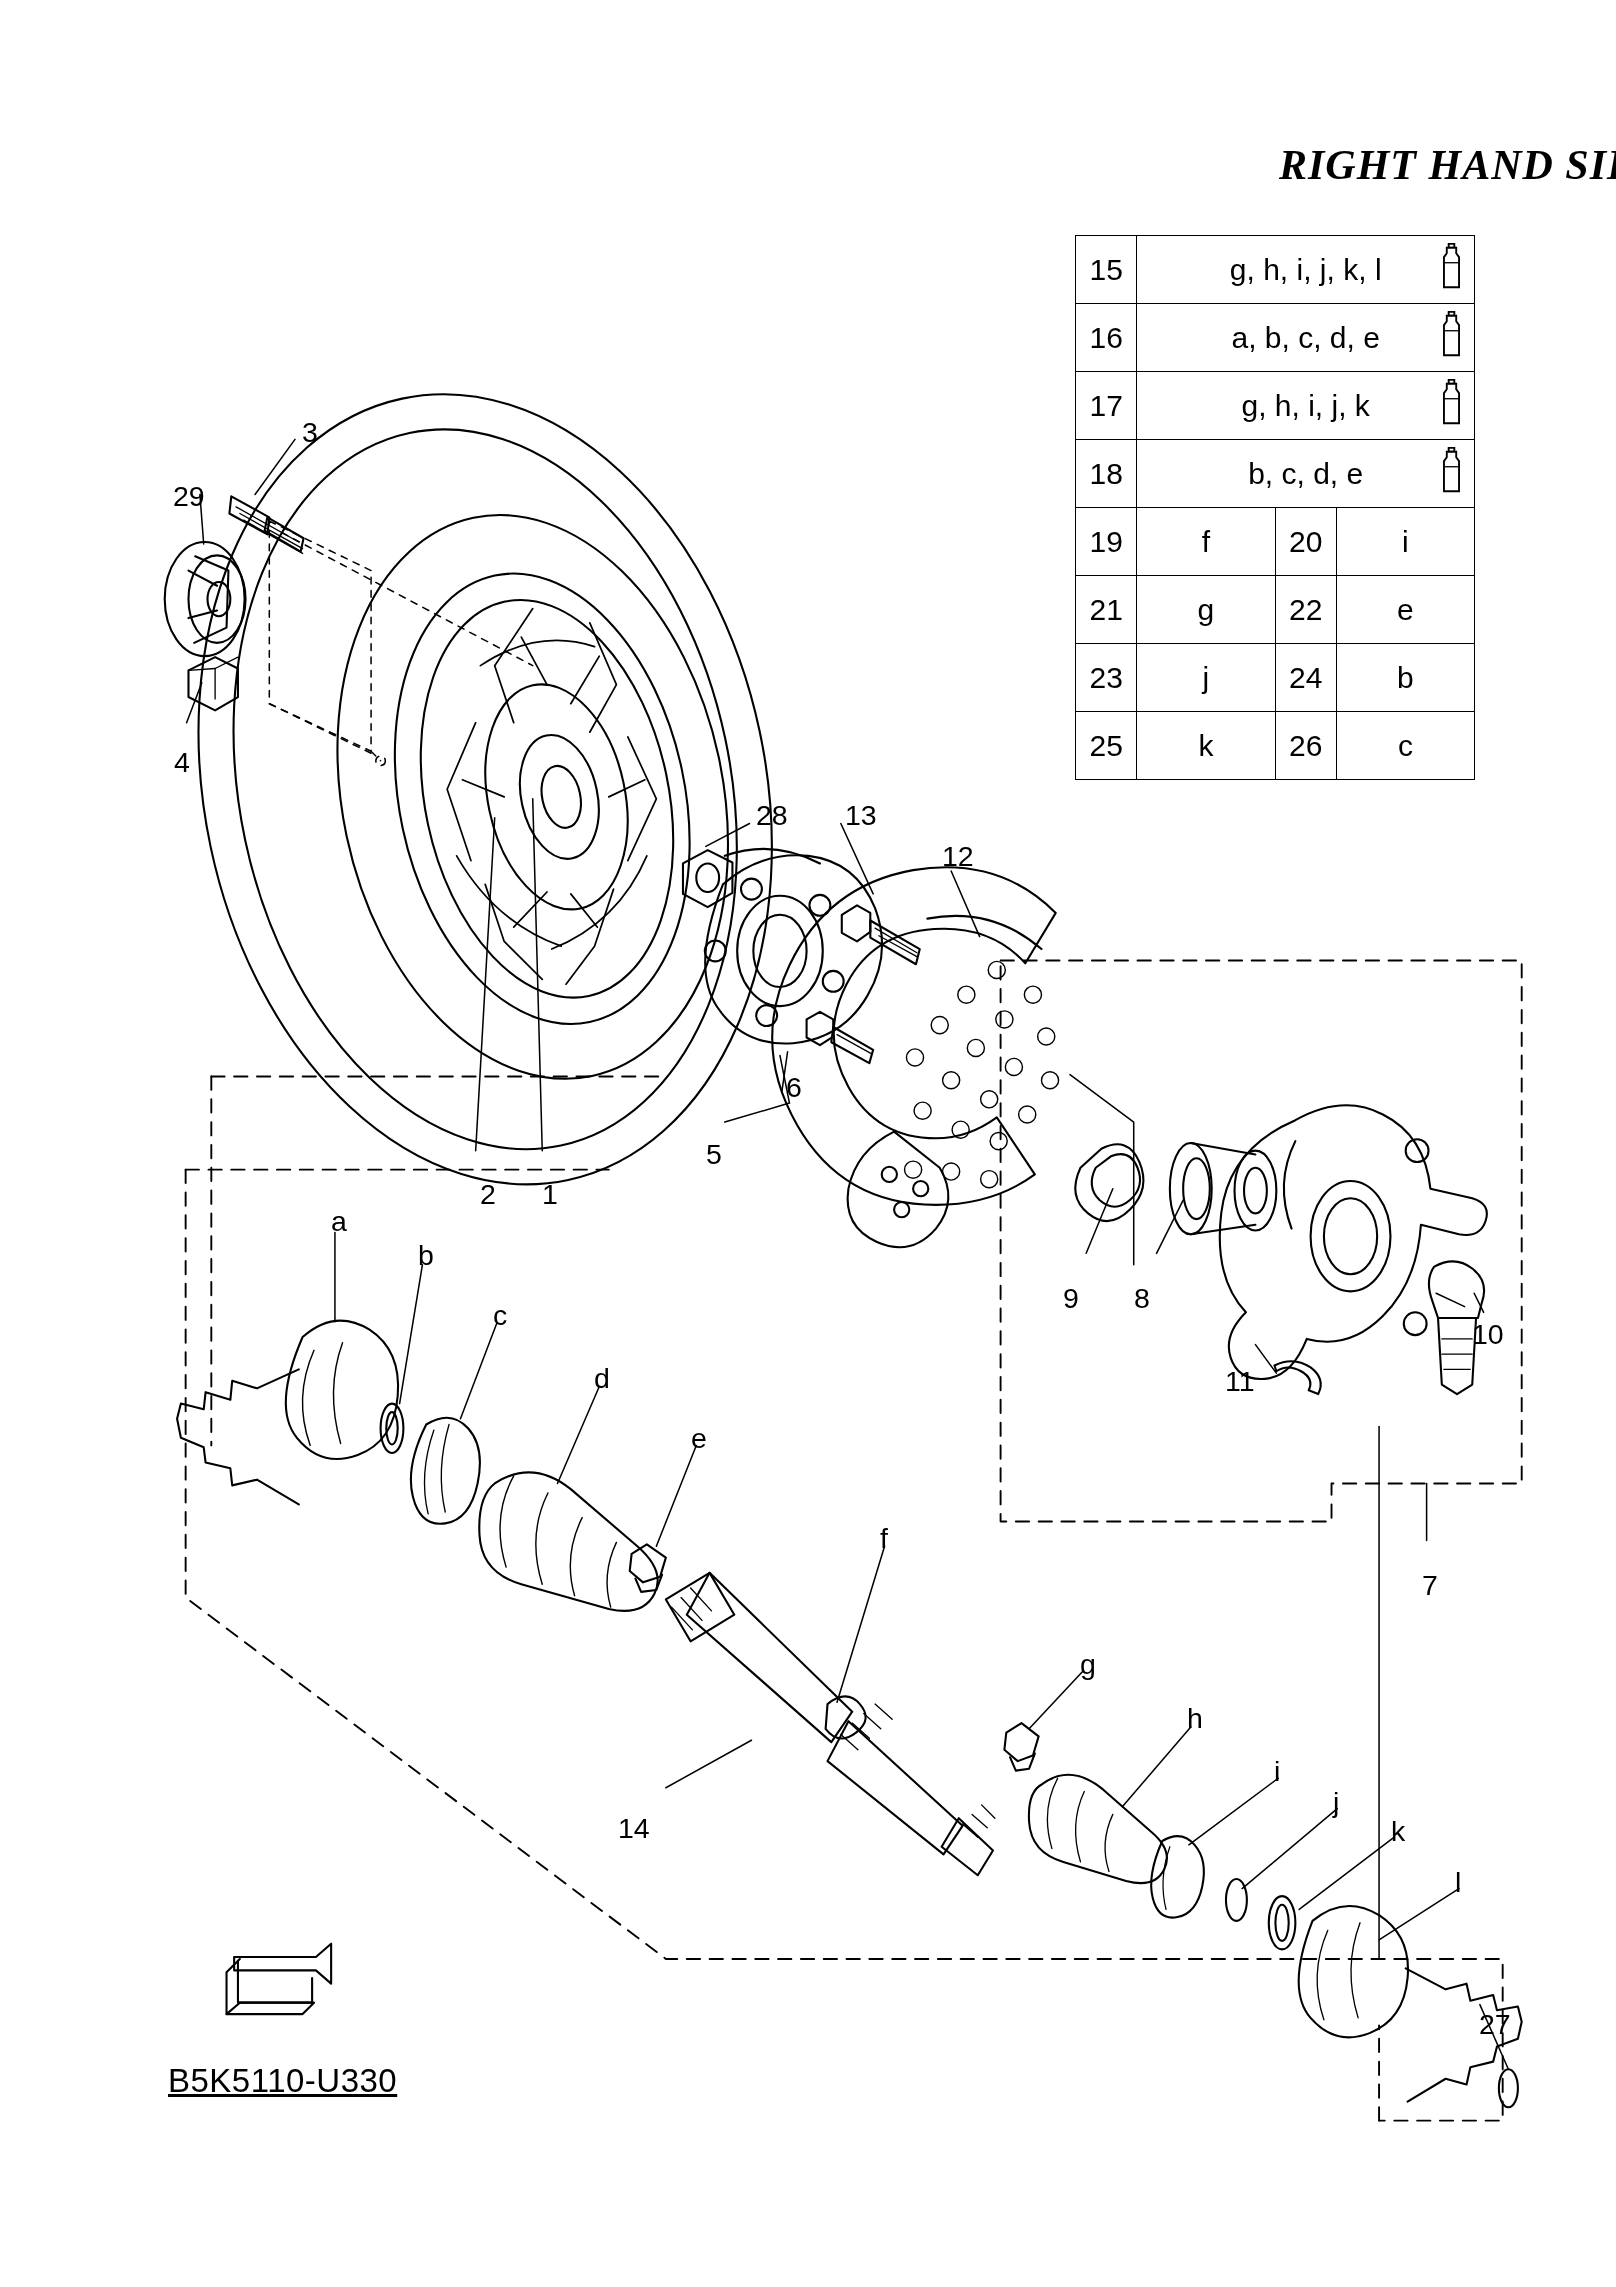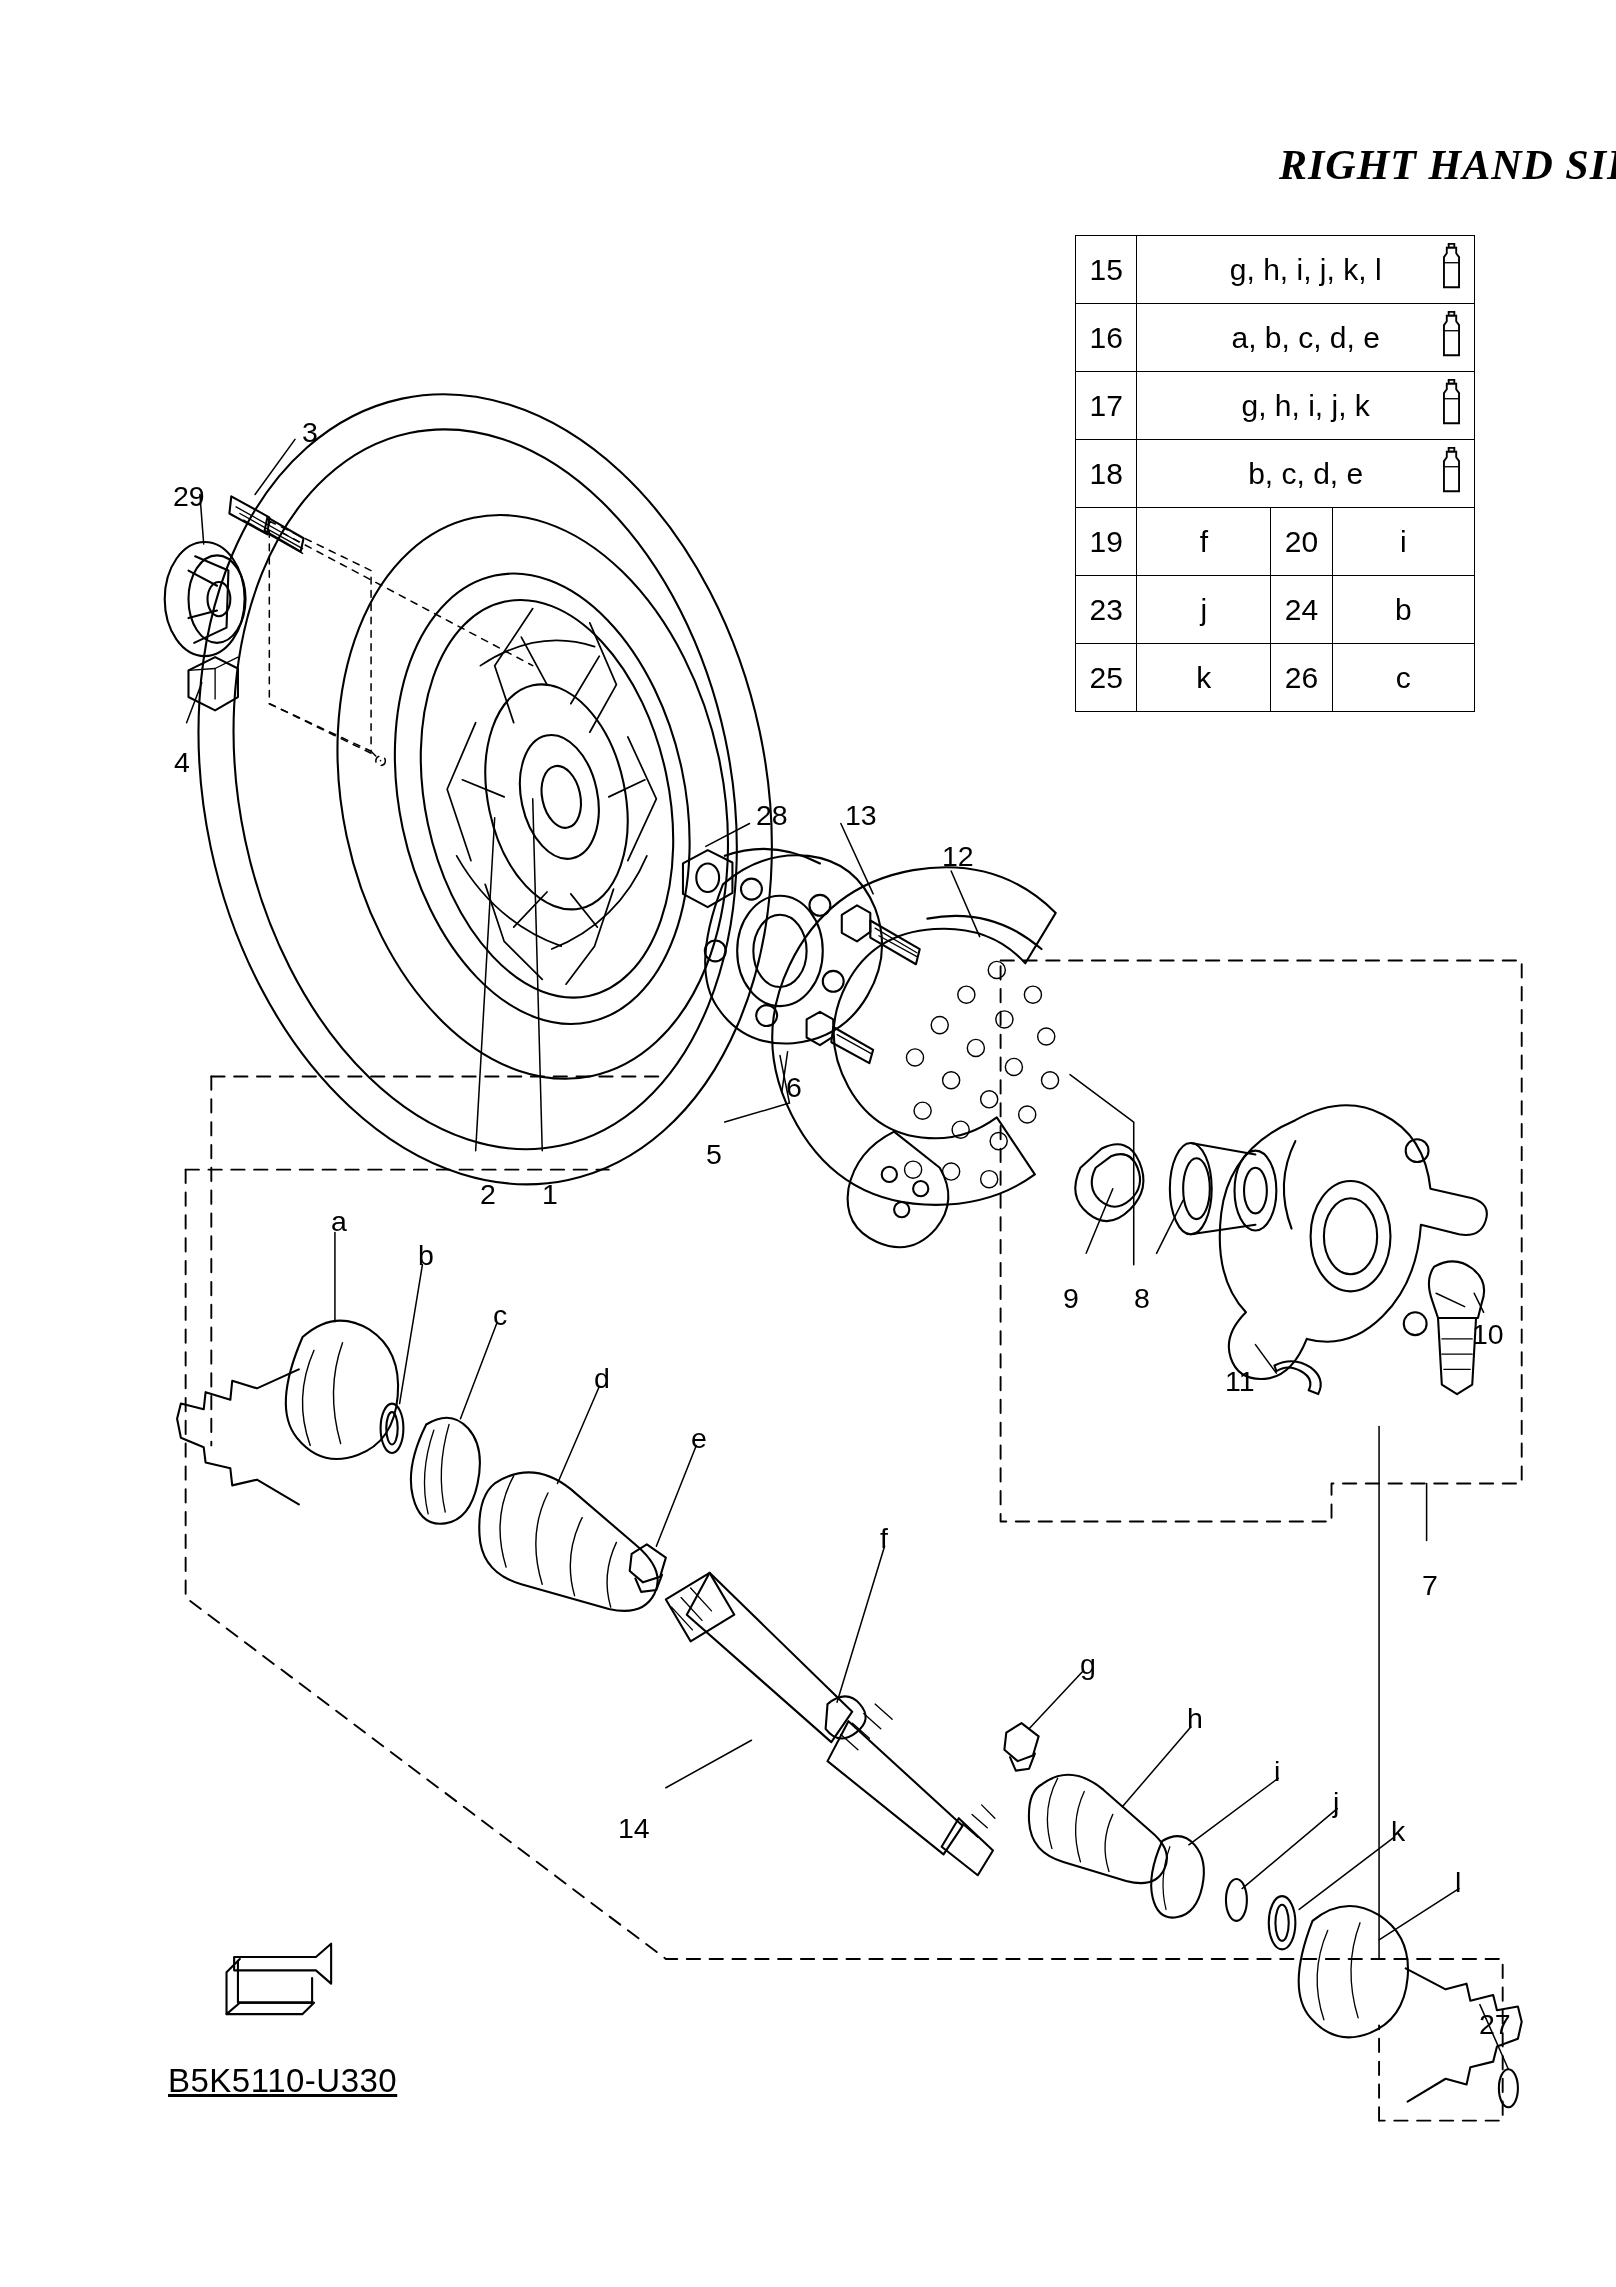--- a/index.html
+++ b/index.html
@@ -420,20 +420,26 @@
       </td>
     </tr>
 
     <tr>
       <td class="num">19</td>
       <td class="letter">f</td>
       <td class="num">20</td>
       <td class="letter">i</td>
     </tr>
     <tr>
+      <td class="num">21</td>
+      <td class="letter">g</td>
+      <td class="num">22</td>
+      <td class="letter">e</td>
+    </tr>
+    <tr>
       <td class="num">23</td>
       <td class="letter">j</td>
       <td class="num">24</td>
       <td class="letter">b</td>
     </tr>
     <tr>
       <td class="num">25</td>
       <td class="letter">k</td>
       <td class="num">26</td>
       <td class="letter">c</td>

